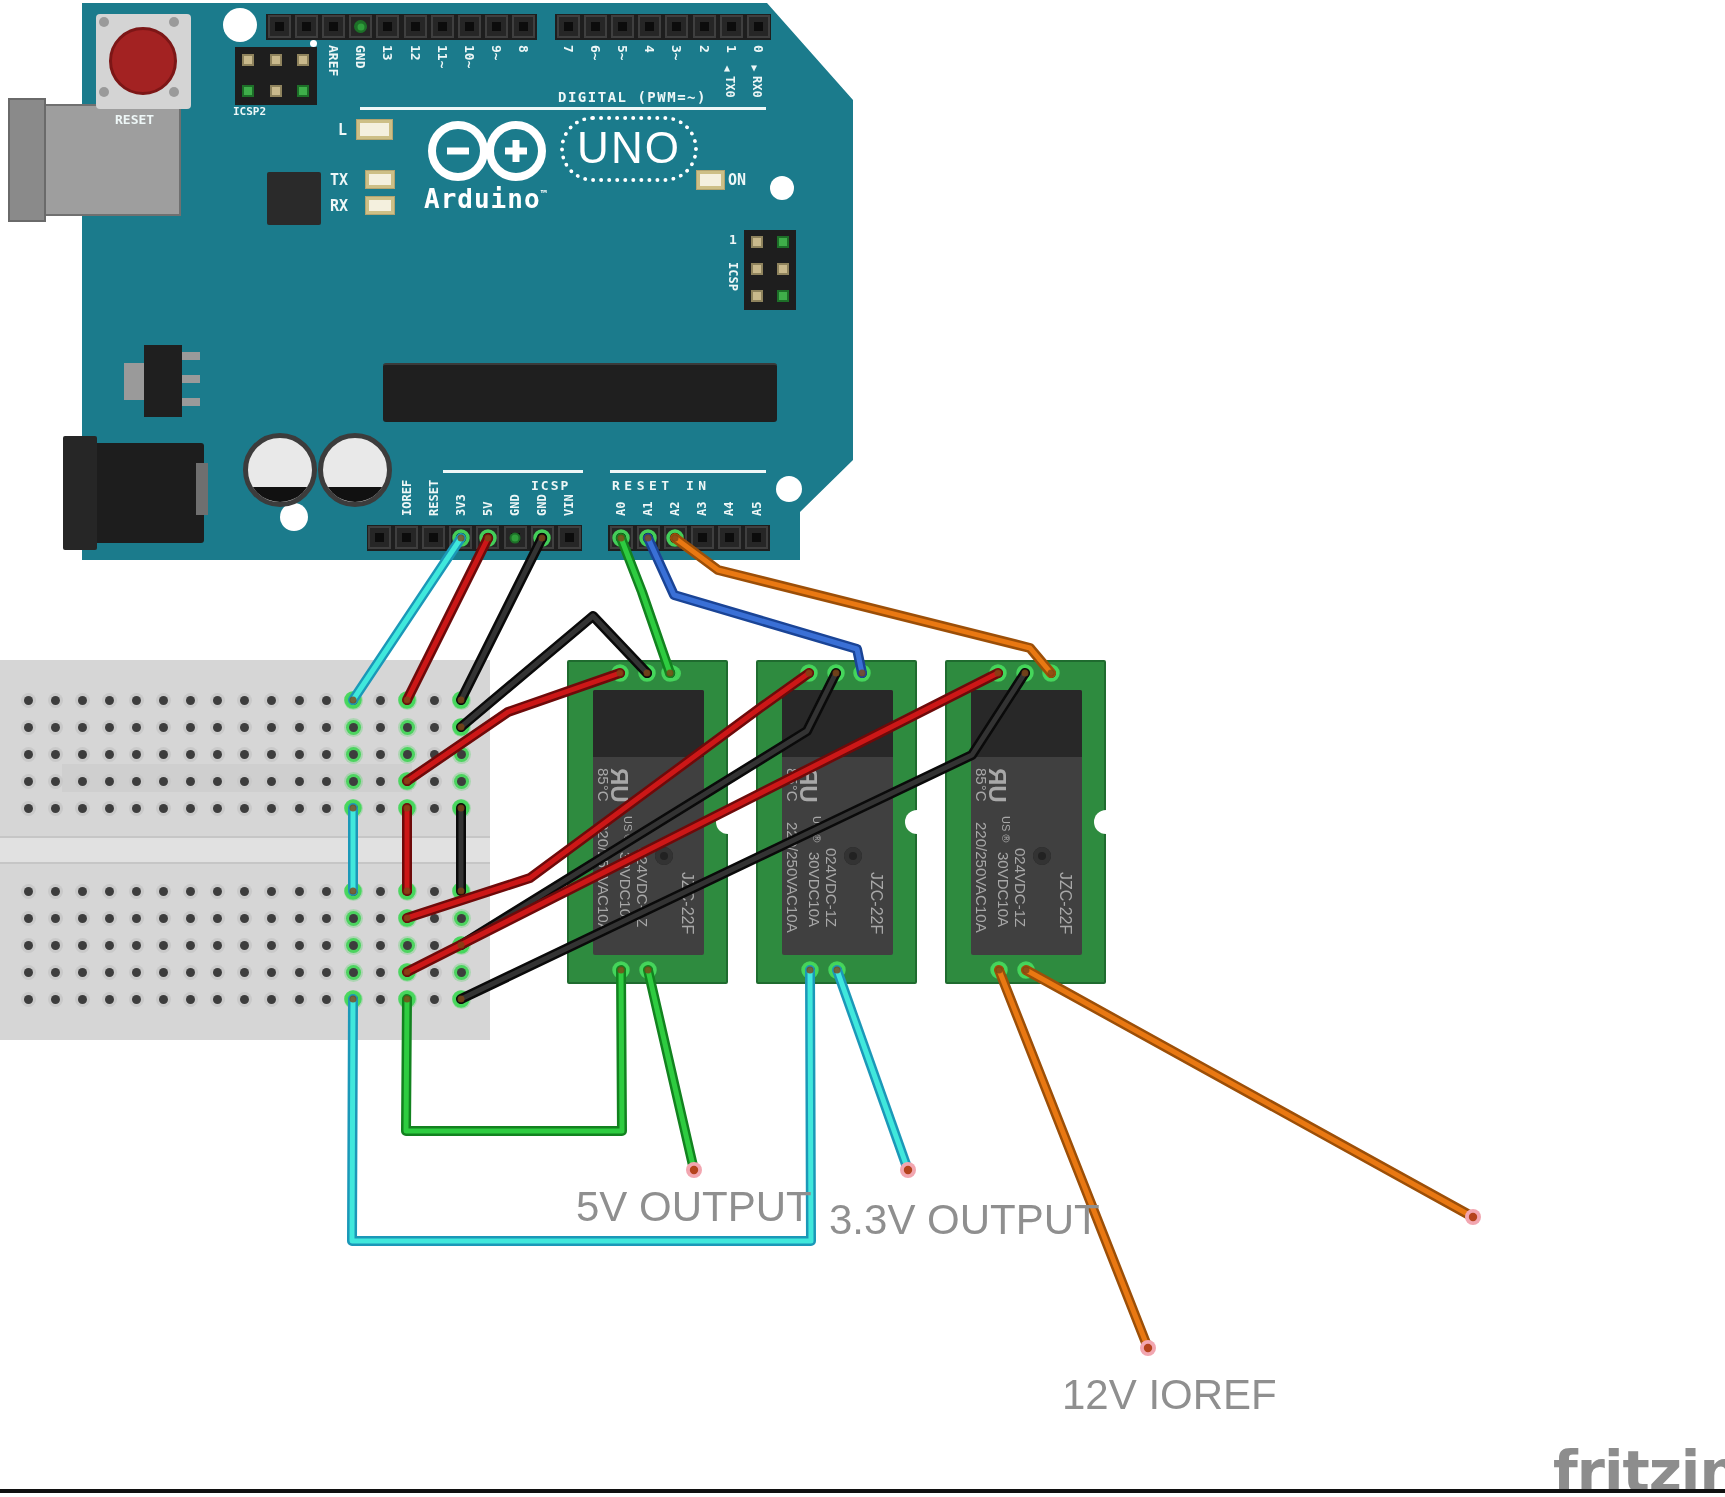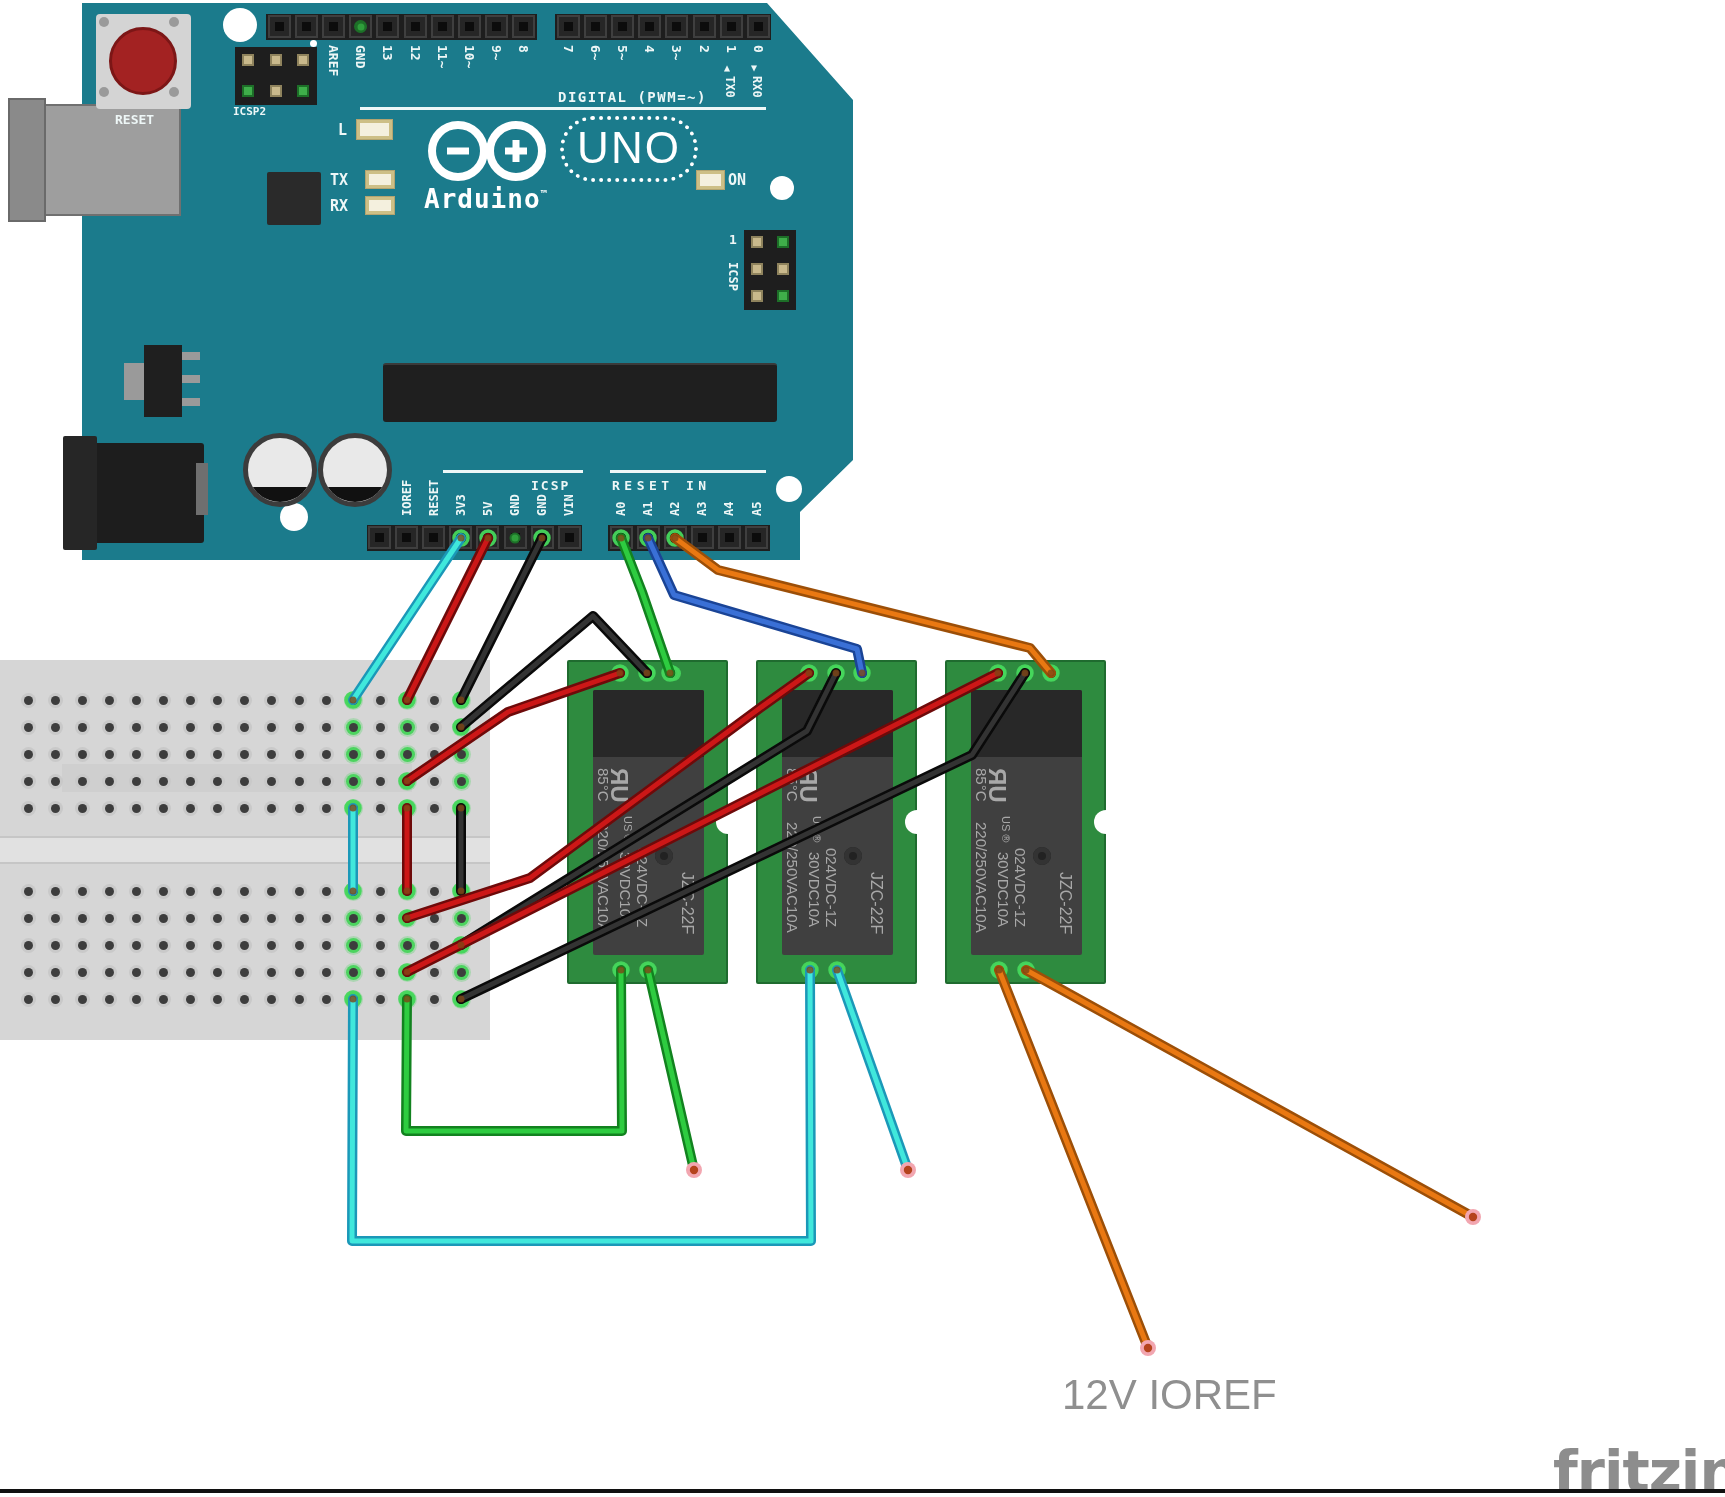--- a/index.html
+++ b/index.html
@@ -31,20 +31,22 @@
   #wires{position:absolute;left:0;top:0;z-index:50;pointer-events:none;}
   .capc{position:absolute;border-radius:50%;background:#e9e9e9;border:5px solid #3c3c3c;
         box-sizing:border-box;overflow:hidden;}
   .capc i{position:absolute;left:0;right:0;bottom:0;height:24%;background:#111;display:block;}
   .mhole{position:absolute;border-radius:50%;background:#ffffff;}
 </style>
 </head>
 <body>
 
 <div id="scene">
+  <div class="wire-label" style="left: 576px; top: 1183px;">5V OUTPUT</div>
+  <div class="wire-label" style="left: 829px; top: 1196px;">3.3V OUTPUT</div>
   <div class="wire-label" style="left: 1062px; top: 1371px;">12V IOREF</div>
   <div id="watermark" style="left: 1553px; top: 1438px;">fritzing</div>
   <div id="bottomline"></div>
 <div class="board" style="position: absolute; left: 82px; top: 3px; width: 772px; height: 558px;"></div>
     <div class="mhole" style="position: absolute; left: 223px; top: 8px; width: 34px; height: 34px;"></div>
     <div class="mhole" style="position: absolute; left: 770px; top: 176px; width: 24px; height: 24px;"></div>
     <div class="mhole" style="position: absolute; left: 280px; top: 503px; width: 28px; height: 28px;"></div>
     <div class="mhole" style="position: absolute; left: 776px; top: 476px; width: 26px; height: 26px;"></div>
     <div style="position: absolute; left: 40px; top: 104px; width: 141px; height: 112px; background: rgb(158, 158, 158); border: 2px solid rgb(112, 112, 112); box-sizing: border-box;"></div>
     <div style="position: absolute; left: 8px; top: 98px; width: 38px; height: 124px; background: rgb(138, 138, 138); border: 2px solid rgb(106, 106, 106); box-sizing: border-box;"></div>

